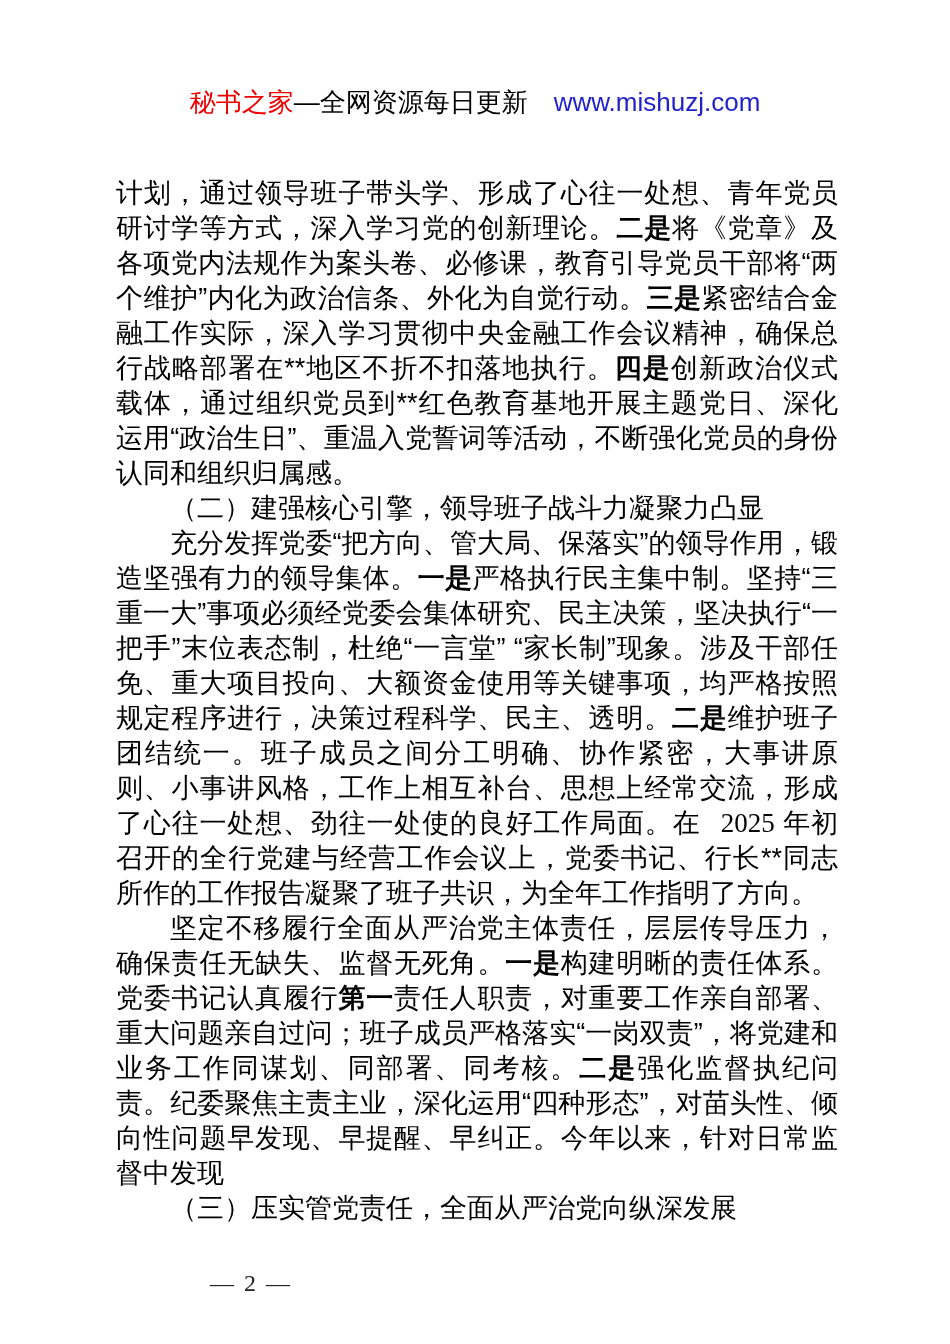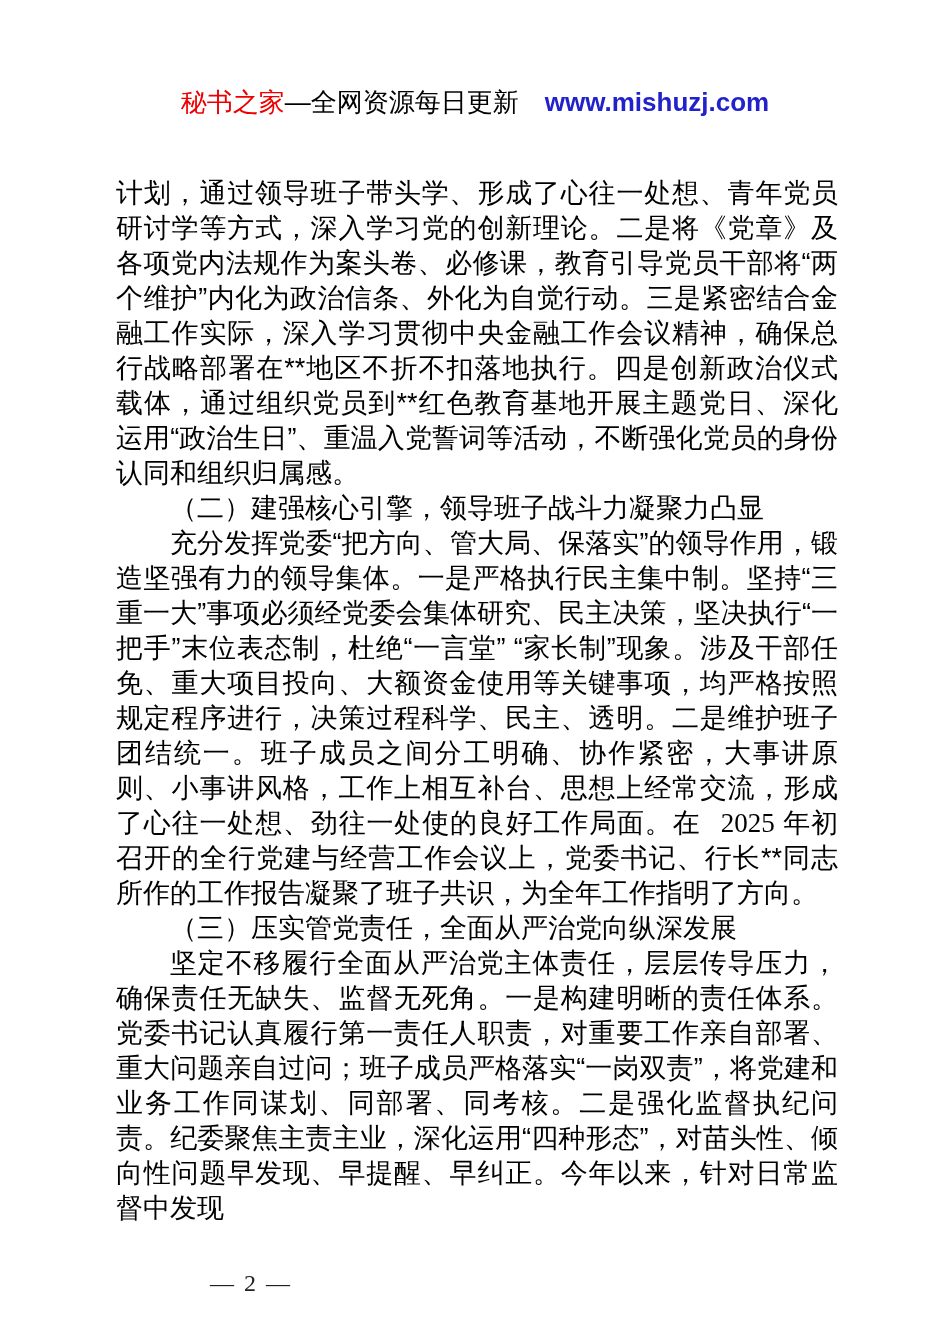--- a/index.html
+++ b/index.html
@@ -31,21 +31,20 @@
     color: #ee0000;
     font-weight: normal;
   }
   .tagline {
     color: #000000;
   }
   .url {
     color: #2222cc;
     text-decoration: none;
     margin-left: 26px;
-    font-weight: bold;
   }
   
   .doc-body {
     position: absolute;
     top: 176px;
     left: 116px;
     width: 722px;
     font-size: 27px;
     line-height: 35px;
     text-align: justify;
@@ -53,21 +52,21 @@
   }
   .para {
     margin: 0;
     padding: 0;
     text-indent: 0;
   }
   .para.indent {
     text-indent: 2em;
   }
   .b {
-    font-weight: normal;
+    font-weight: bold;
   }
   .latin {
     font-family: "Liberation Serif", serif;
     margin-left: 12px;
   }
   
   .footer {
     position: absolute;
     top: 1238px;
     left: 178px;
@@ -85,21 +84,21 @@
 <div class="page">
 
   <div class="header">
     <span class="site-name" style="color: rgb(238, 0, 0);">秘书之家</span><span class="tagline">—</span><span class="tagline">全网资源每日更新</span><a class="url" style="color: rgb(34, 34, 204);">www.mishuzj.com</a>
   </div>
 
   <div class="doc-body" id="doc-body">
       <p class="para"><span>计划，通过领导班子带头学、形成了心往一处想、青年党员研讨学等方式，深入学习党的创新理论。</span><span class="b">二是</span><span>将《党章》及各项党内法规作为案头卷、必修课，教育引导党员干部将“两个维护”内化为政治信条、外化为自觉行动。</span><span class="b">三是</span><span>紧密结合金融工作实际，深入学习贯彻中央金融工作会议精神，确保总行战略部署在**地区不折不扣落地执行。</span><span class="b">四是</span><span>创新政治仪式载体，通过组织党员到**红色教育基地开展主题党日、深化运用“政治生日”、重温入党誓词等活动，不断强化党员的身份认同和组织归属感。</span></p>
       <p class="para indent"><span>（二）建强核心引擎，领导班子战斗力凝聚力凸显</span></p>
       <p class="para indent"><span>充分发挥党委“把方向、管大局、保落实”的领导作用，锻造坚强有力的领导集体。</span><span class="b">一是</span><span>严格执行民主集中制。坚持“三重一大”事项必须经党委会集体研究、民主决策，坚决执行“一把手”末位表态制，杜绝“一言堂” “家长制”现象。涉及干部任免、重大项目投向、大额资金使用等关键事项，均严格按照规定程序进行，决策过程科学、民主、透明。</span><span class="b">二是</span><span>维护班子团结统一。班子成员之间分工明确、协作紧密，大事讲原则、小事讲风格，工作上相互补台、思想上经常交流，形成了心往一处想、劲往一处使的良好工作局面。在 </span><span class="latin">2025</span><span> 年初召开的全行党建与经营工作会议上，党委书记、行长**同志所作的工作报告凝聚了班子共识，为全年工作指明了方向。</span></p>
+      <p class="para indent"><span>坚定不移履行全面从严治党主体责任，层层传导压力，确保责任无缺失、监督无死角。</span><span class="b">一是</span><span>构建明晰的责任体系。党委书记认真履行</span><span class="b">第一</span><span>责任人职责，对重要工作亲自部署、重大问题亲自过问；班子成员严格落实“一岗双责”，将党建和业务工作同谋划、同部署、同考核。</span><span class="b">二是</span><span>强化监督执纪问责。纪委聚焦主责主业，深化运用“四种形态”，对苗头性、倾向性问题早发现、早提醒、早纠正。今年以来，针对日常监督中发现</span></p>
       <p class="para indent"><span>（三）压实管党责任，全面从严治党向纵深发展</span></p>
-      <p class="para indent"><span>坚定不移履行全面从严治党主体责任，层层传导压力，确保责任无缺失、监督无死角。</span><span class="b">一是</span><span>构建明晰的责任体系。党委书记认真履行</span><span class="b">第一</span><span>责任人职责，对重要工作亲自部署、重大问题亲自过问；班子成员严格落实“一岗双责”，将党建和业务工作同谋划、同部署、同考核。</span><span class="b">二是</span><span>强化监督执纪问责。纪委聚焦主责主业，深化运用“四种形态”，对苗头性、倾向性问题早发现、早提醒、早纠正。今年以来，针对日常监督中发现</span></p>
     </div>
 
   <div class="footer">
     <span>— 2 —</span>
   </div>
 
 </div>
 
 </body></html>

